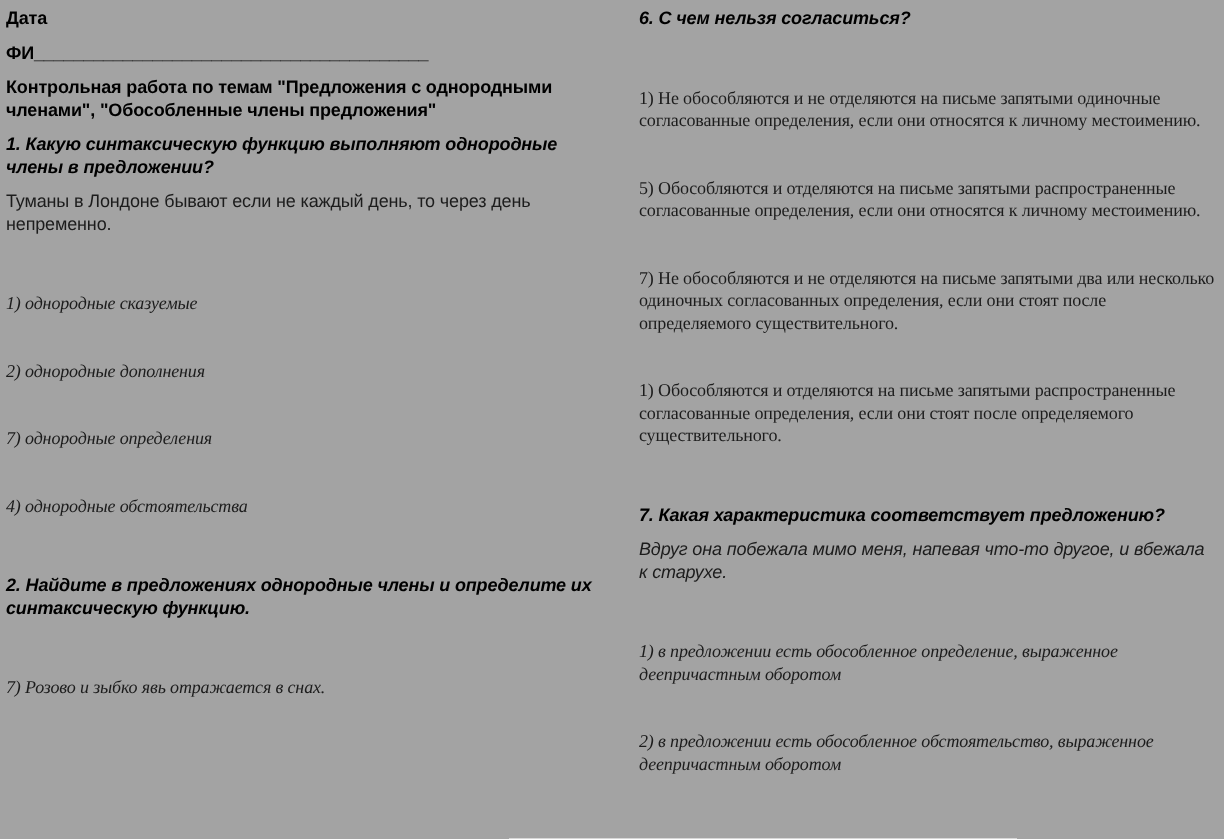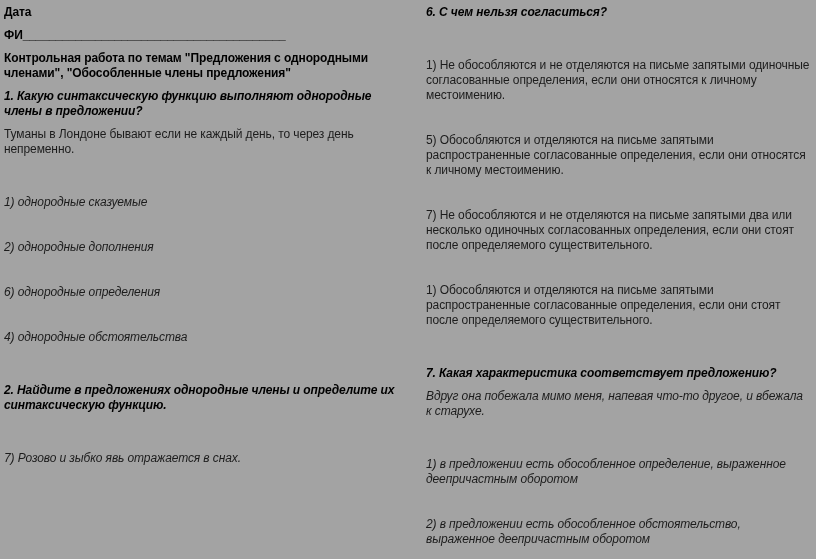--- a/index.html
+++ b/index.html
@@ -17,21 +17,21 @@
     line-height: 15px;
     letter-spacing: -0.1px;
     color: #1c1c1c;
     overflow: hidden;
   }
   .col { min-width: 0; }
   .para { margin: 0 0 8px 0; white-space: pre-wrap; }
   .bold { font-weight: bold; color: #000; }
   .bi { font-weight: bold; font-style: italic; color: #000; }
   .it { font-style: italic; }
-  .ln { white-space: pre-wrap; }
+  .ln { white-space: pre-wrap; font-family: Liberation Serif, serif; }
 </style>
 </head>
 <body>
 
 <div class="page">
 
   <div class="col">
 
     <p class="para bold">Дата</p>
 
@@ -39,21 +39,21 @@
 
     <p class="para bold">Контрольная работа по темам "Предложения с однородными членами", "Обособленные члены предложения"</p>
 
     <p class="para bi">1. Какую синтаксическую функцию выполняют однородные члены в предложении?</p>
 
     <p class="para">Туманы в Лондоне бывают если не каждый день, то через день непременно.</p>
 
     <div class="para it">
       <div class="ln">1) однородные сказуемые</div>
       <div class="ln">2) однородные дополнения</div>
-      <div class="ln">6) однородные определения</div>
+      <div class="ln">7) однородные определения</div>
       <div class="ln">4) однородные обстоятельства</div>
     </div>
 
     <p class="para bi">2. Найдите в предложениях однородные члены и определите их синтаксическую функцию.</p>
 
     <div class="para it">
       <div class="ln">7) Розово и зыбко явь отражается в снах.</div>
     </div>
 
   </div>

